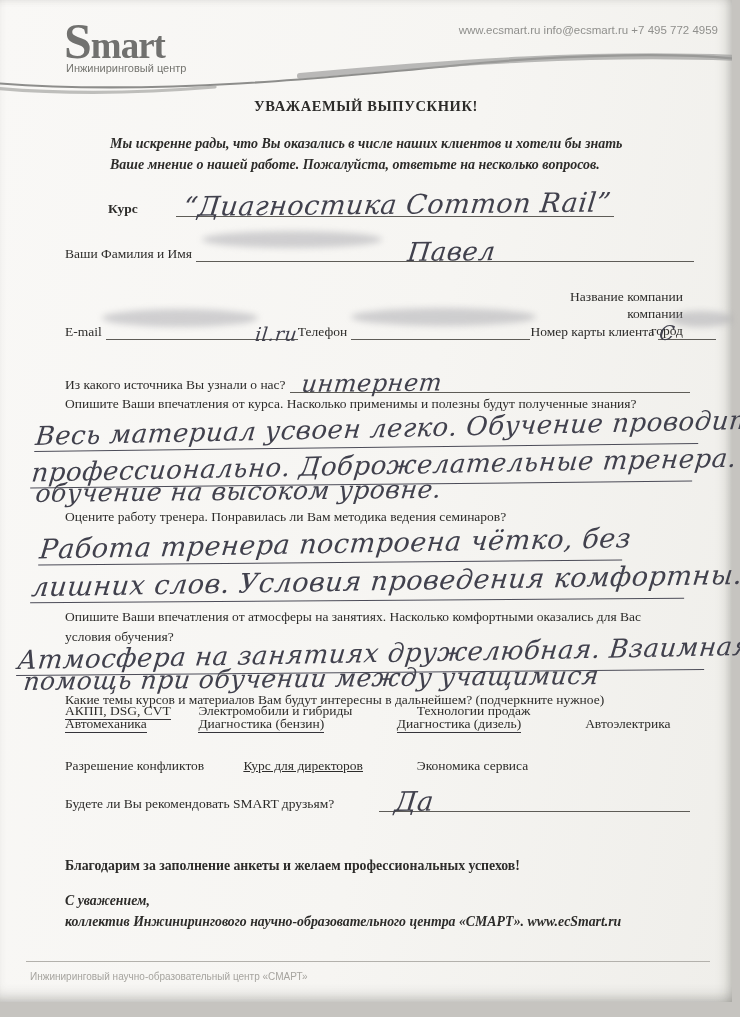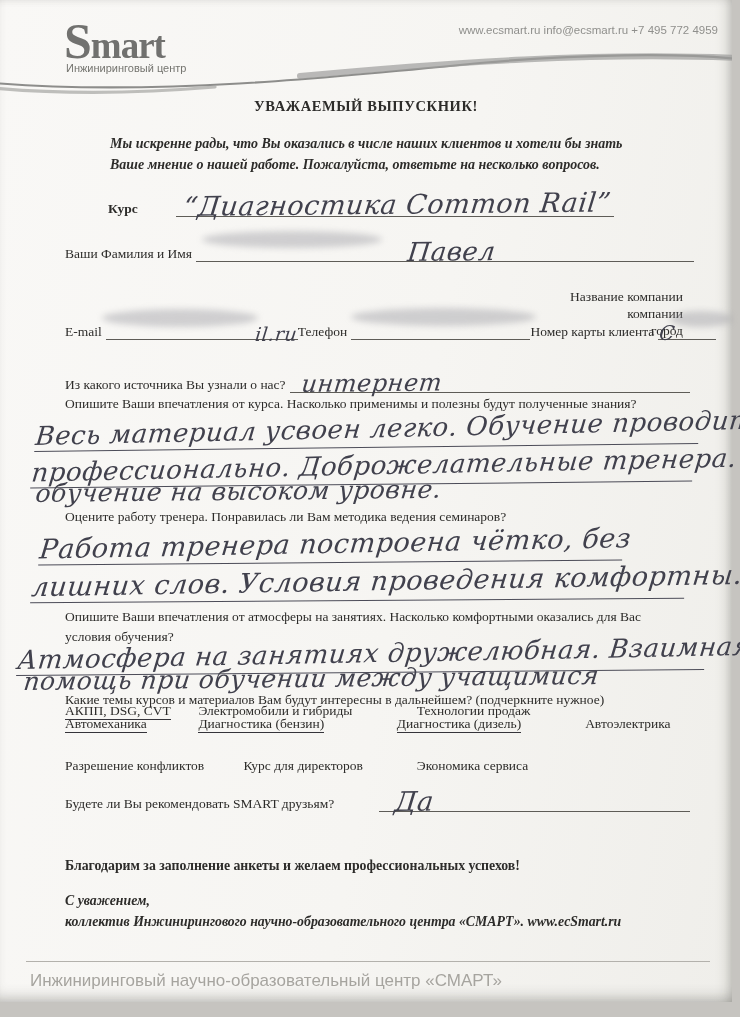--- a/index.html
+++ b/index.html
@@ -52,21 +52,21 @@
   .trow { position:absolute; left:65px; font-size:13.5px; white-space:nowrap; }
   .trow .cell { display:inline-block; vertical-align:top; }
   .trow .cell .u { border-bottom:1.6px solid #35343a; padding-bottom:1px; }
   
   .thanks { position:absolute; left:65px; top:858px; font-weight:bold; font-size:13.8px; }
   .signoff { position:absolute; left:65px; top:890px; font-weight:bold;
              font-style:italic; font-size:13.8px; line-height:1.55; }
   .footer-rule { position:absolute; left:26px; right:22px; top:961px;
                  border-top:1px solid #b3b1ac; }
   .footer-text { position:absolute; left:30px; top:971px; color:#a6a49f;
-                 font-family:"Liberation Sans",sans-serif; font-size:17px; }
+                 font-family:"Liberation Sans",sans-serif; font-size:10px; }
 </style>
 </head>
 <body>
 
 <div class="scan">
   <div class="page">
 
     <div class="logo">Smart</div>
     <div class="logo-sub">Инжиниринговый центр</div>
     <div class="contacts">www.ecsmart.ru info@ecsmart.ru +7 495 772 4959</div>
@@ -164,21 +164,21 @@
       <span class="cell" style="width:185px;"><span class="u">Диагностика (дизель)</span></span>
       <span class="cell"><span>Автоэлектрика</span></span>
     </div>
     <div class="trow" style="top:703px;font-family:Liberation Serif, serif;">
       <span class="cell" style="width:130px;"><span class="u">АКПП, DSG, CVT</span></span>
       <span class="cell" style="width:215px;"><span>Электромобили и гибриды</span></span>
       <span class="cell"><span>Технологии продаж</span></span>
     </div>
     <div class="trow" style="top:758px;">
       <span class="cell" style="width:175px;"><span>Разрешение конфликтов</span></span>
-      <span class="cell" style="width:170px;"><span>Курс для директоров</span></span>
+      <span class="cell" style="width:170px;text-decoration:underline;"><span>Курс для директоров</span></span>
       <span class="cell"><span>Экономика сервиса</span></span>
     </div>
 
     <div class="frow" style="left:65px; right:42px; top:795px;gap:41px;">
       <span class="lbl">Будете ли Вы рекомендовать SMART друзьям?</span>
       <span class="wline">
         <span class="hw" style="left:14px; font-size:27px;">Да</span>
       </span>
     </div>
 

